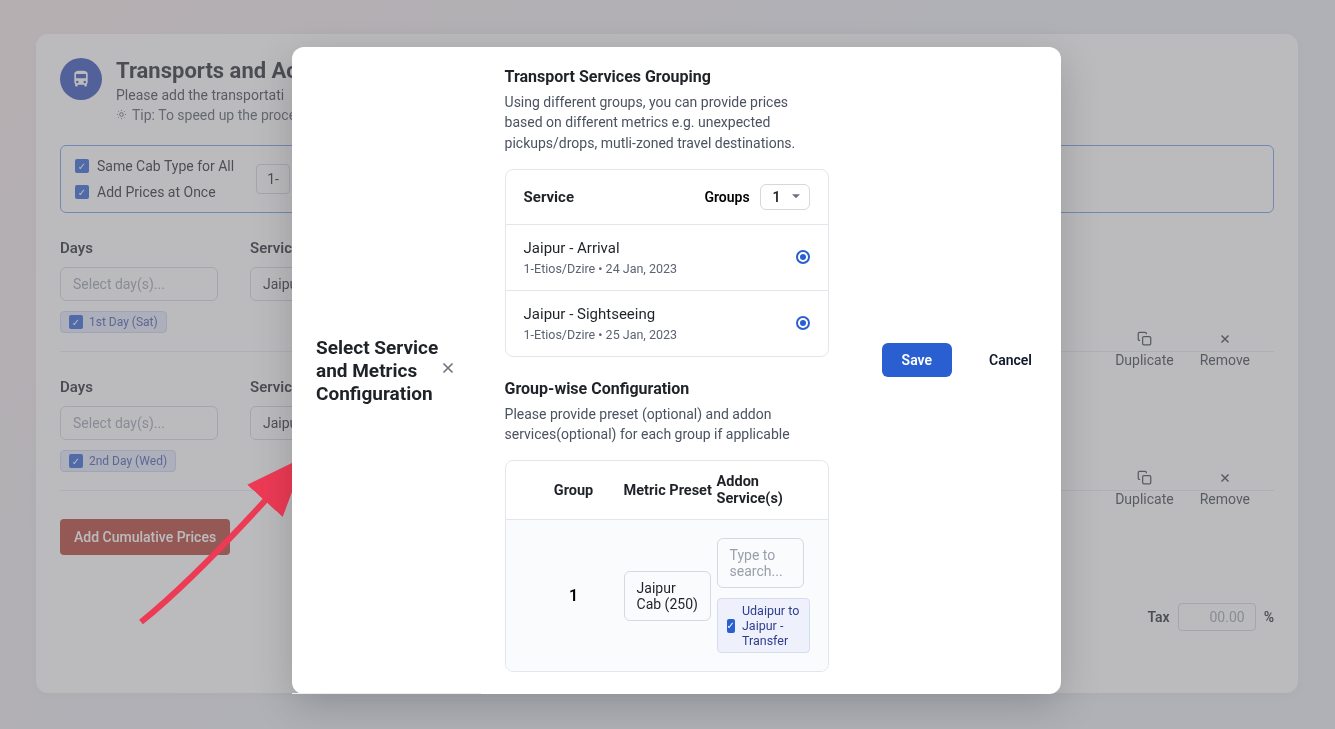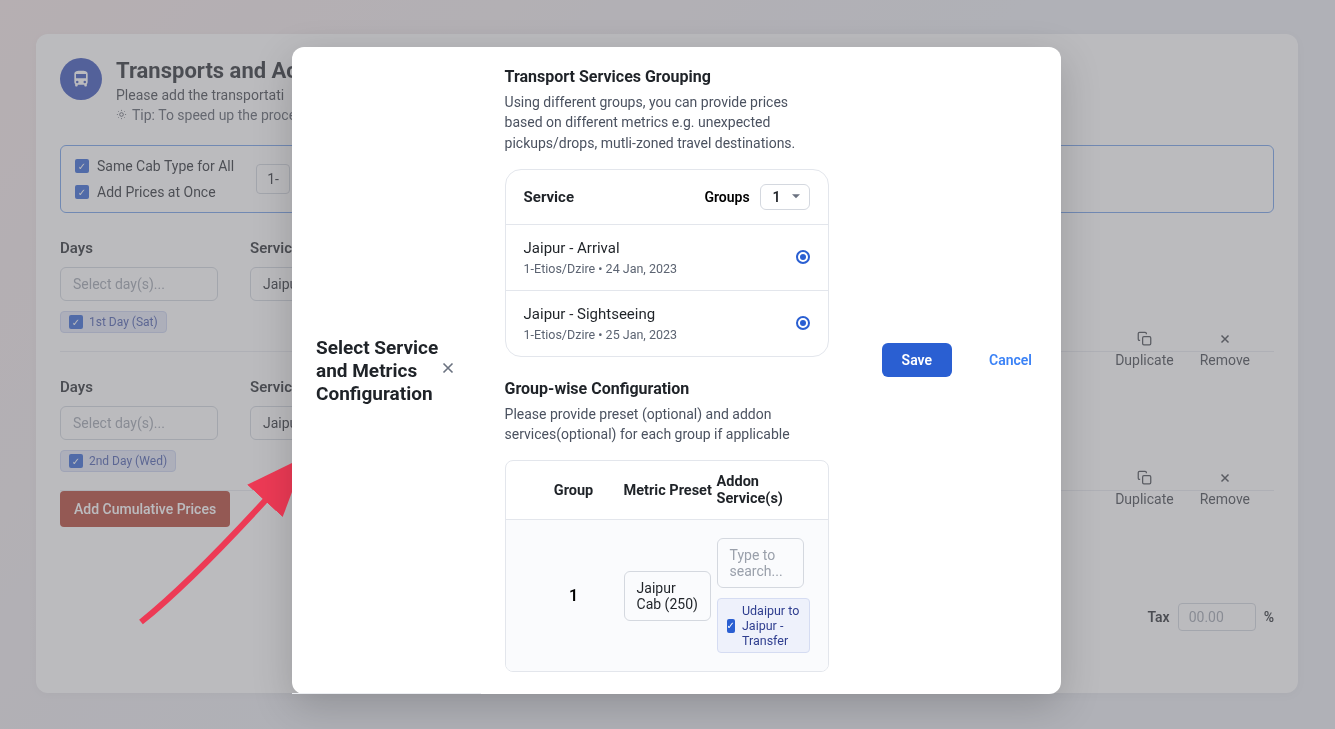--- a/index.html
+++ b/index.html
@@ -69,51 +69,51 @@
   border-radius: 4px; padding: 3px 8px; font-size: 12px; margin-top: 10px;
 }
 .badge .chk { background: #2a5fd2; }
 .row-actions {
   position: absolute; right: 24px; display: flex; gap: 26px; align-items: center;
   color: #3b3f46; font-size: 14px;
 }
 .row-actions .act { display: flex; align-items: center; gap: 6px; flex-direction: column; }
 .divider { height: 1px; background: #e7e9ee; margin-top: 18px; }
 .add-btn {
-  background: #b03a2b; color: #fff;
+  margin-top: 28px; background: #b03a2b; color: #fff;
   border-radius: 4px; padding: 10px 14px; font-size: 14px; font-weight: 500;
   display: inline-block;
 }
 .tax-box {
   position: absolute; right: 24px; bottom: 62px;
   display: flex; align-items: center; gap: 8px; font-size: 14px; color: #1f2328; font-weight: 600;
 }
 .tax-input {
   border: 1px solid #cfd4dc; border-radius: 4px; padding: 5px 10px; width: 78px;
-  color: #9aa0ab; text-align: left; font-weight: 400;
+  color: #9aa0ab; text-align: right; font-weight: 400;
 }
 
 .modal {
   position: absolute; z-index: 10;
   left: 292px; top: 47px; width: 769px;
   background: #fff; border-radius: 12px;
   box-shadow: 0 12px 40px rgba(0,0,0,0.18);
   display: flex; flex-direction: row;
 }
 .modal-head {
   padding: 20px 24px; display: flex; align-items: center; justify-content: space-between;
   border-bottom: 1px solid #eceef2;
 }
 .modal-title { font-size: 19px; font-weight: 700; color: #1f2328; }
 .close-x { color: #6b7280; font-size: 19px; cursor: pointer; }
 .modal-body { padding: 20px 24px 22px; }
 .sec-title { font-size: 16px; font-weight: 700; color: #1f2328; }
 .sec-desc { font-size: 14px; color: #4b5260; margin-top: 6px; line-height: 1.45; }
 .svc-table {
-  margin-top: 16px; border: 1px solid #e3e6ec; border-radius: 16px; overflow: hidden;
+  margin-top: 16px; border: 1px solid #e3e6ec; border-radius: 8px; overflow: hidden;
 }
 .svc-head {
   display: flex; align-items: center; justify-content: space-between;
   padding: 14px 18px;
 }
 .svc-head-l { font-size: 15px; font-weight: 700; color: #1f2328; }
 .svc-head-r { display: flex; align-items: center; gap: 10px; font-size: 14px; font-weight: 600; }
 .groups-sel {
   border: 1px solid #d4d8df; border-radius: 6px; padding: 4px 28px 4px 12px;
   font-size: 14px; position: relative; color: #1f2328;
@@ -153,21 +153,21 @@
   display: inline-flex; align-items: center; gap: 7px; margin-top: 10px;
   background: #eef1fb; border: 1px solid #d5dcf2; color: #2f3e8f;
   border-radius: 4px; padding: 4px 9px; font-size: 12.5px;
 }
 .tag .chk { background: #2a5fd2; }
 .modal-foot { padding: 0 29px 22px; display: flex; gap: 37px; align-items: center; }
 .btn-save {
   background: #2a5fd2; color: #fff; border-radius: 6px;
   padding: 9px 20px; font-size: 14px; font-weight: 600;
 }
-.btn-cancel { color: #3b82f6; font-size: 14px; font-weight: 600; }
+.btn-cancel { color: #0f172a; font-size: 14px; font-weight: 600; }
 
 .arrow {
   position: absolute; z-index: 7;
   left: 121px; top: 462px; pointer-events: none;
 }
 </style>
 </head>
 <body>
 
 <div class="page-container">

